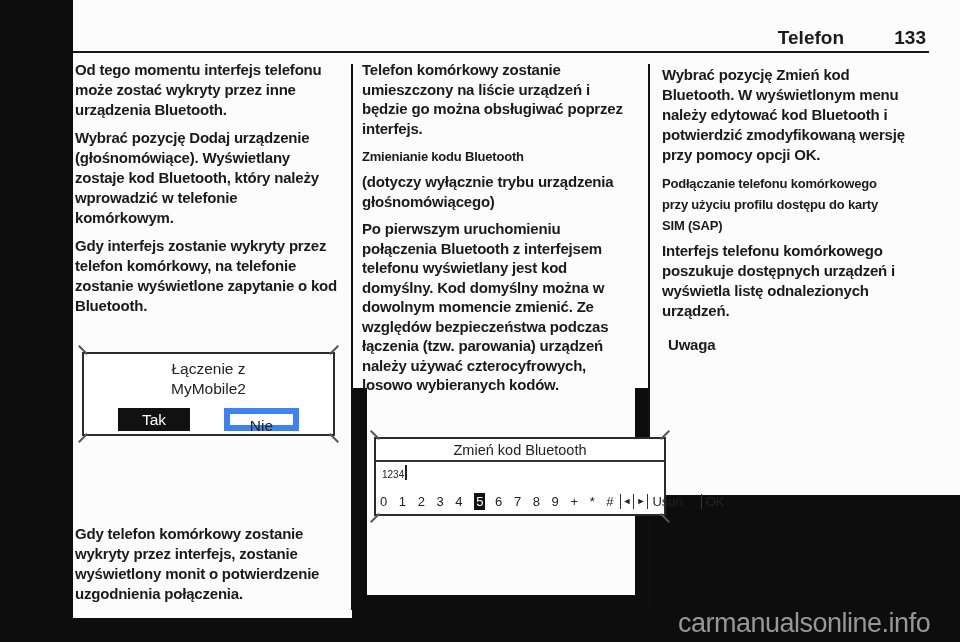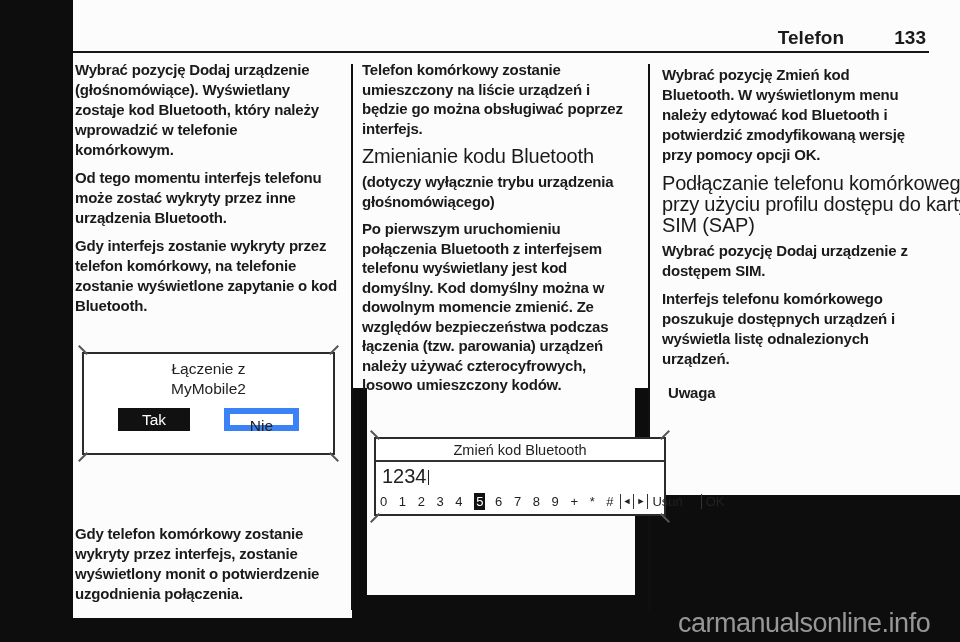--- a/index.html
+++ b/index.html
@@ -14,44 +14,44 @@
   
   #col1-band{left:73px;top:58px;width:279px;height:560px;}
   #col2-band{left:352px;top:58px;width:298px;height:330px;}
   #col3-band{left:650px;top:58px;width:310px;height:437px;}
   #fig2-box{left:367px;top:388px;width:268px;height:207px;}
   .divider{position:absolute;top:64px;width:2px;height:546px;background:#101010;}
   #div1{left:351px;} #div2{left:648px;}
   
   .tcol{position:absolute;font-size:15px;line-height:20px;font-weight:700;letter-spacing:-0.2px;}
   .p{white-space:pre;margin:0 0 8px 0;}
-  .h{white-space:pre;font-size:20px;line-height:21px;font-weight:400;margin:2px 0 5px 0;}
+  .h{white-space:pre;font-size:13px;line-height:21px;font-weight:700;margin:2px 0 5px 0;}
   #col1-t1{left:75px;top:60px;width:276px;}
   #col1-t2{left:75px;top:524px;width:276px;}
   #col2-t{left:362px;top:60px;width:284px;}
   #col2-t .p{line-height:19.5px;}
   #col3-t{left:662px;top:65px;width:292px;}
   .note{margin-top:14px;padding-left:6px;}
   .note-h{white-space:pre;margin:0;}
   
-  #fig1-dialog{position:absolute;left:82px;top:352px;width:253px;height:103px;
+  #fig1-dialog{position:absolute;left:82px;top:352px;width:253px;height:84px;
                border:2px solid #2b2b2b;background:#fff;box-sizing:border-box;}
   #fig1-text{position:absolute;left:0;top:5px;width:100%;text-align:center;
              font-size:15.5px;line-height:20px;font-weight:400;white-space:pre-line;color:#222;}
   .dlg-btn{position:absolute;top:54px;height:23px;line-height:23px;text-align:center;
            font-size:15.5px;box-sizing:border-box;}
   #btn-tak{left:34px;width:72px;background:#111;color:#fff;}
   #btn-nie{left:140px;width:75px;background:#fff;color:#222;border:6px solid #3b82f6;}
   
   #fig2-dialog{position:absolute;left:374px;top:437px;width:292px;height:79px;
                border:2px solid #2b2b2b;background:#fff;box-sizing:border-box;}
   #fig2-title{position:absolute;left:0;top:3px;width:100%;text-align:center;
               font-size:14.5px;font-weight:400;color:#222;}
   #fig2-sep{position:absolute;left:0;top:21px;width:100%;height:1.5px;background:#333;}
-  #fig2-input{position:absolute;left:6px;top:26px;font-size:20px;font-weight:400;color:#222;}
+  #fig2-input{position:absolute;left:6px;top:26px;font-size:10px;font-weight:400;color:#222;}
   .cursor{display:inline-block;width:1.5px;height:15px;background:#222;margin-left:1px;vertical-align:-2px;}
   #fig2-row{position:absolute;left:4px;top:53px;height:18px;display:flex;align-items:center;
             font-size:13px;font-weight:400;color:#222;}
   .keys{letter-spacing:4px;white-space:pre;}
   .key-sel{background:#111;color:#fff;padding:1px 2px;margin:0 2px 0 0;}
   .bar{width:1px;height:15px;background:#333;margin:0 2px;}
   .arrow{font-size:9px;line-height:15px;}
   .klabel{margin:0 2px;white-space:pre;}
   .gap{width:14px;}
   
@@ -72,28 +72,28 @@
   <div class="white" id="fig2-box"></div>
 
   <div id="sec-title">Telefon</div>
   <div id="page-num">133</div>
   <div id="hdr-rule"></div>
 
   <div class="divider" id="div1"></div>
   <div class="divider" id="div2"></div>
 
   <div class="tcol" id="col1-t1">
+    <p class="p">Od tego momentu interfejs telefonu
+może zostać wykryty przez inne
+urządzenia Bluetooth.</p>
     <p class="p">Wybrać pozycję Dodaj urządzenie
 (głośnomówiące). Wyświetlany
 zostaje kod Bluetooth, który należy
 wprowadzić w telefonie
 komórkowym.</p>
-    <p class="p">Od tego momentu interfejs telefonu
-może zostać wykryty przez inne
-urządzenia Bluetooth.</p>
     <p class="p">Gdy interfejs zostanie wykryty przez
 telefon komórkowy, na telefonie
 zostanie wyświetlone zapytanie o kod
 Bluetooth.</p>
   </div>
   <div class="tcol" id="col1-t2">
     <p class="p">Gdy telefon komórkowy zostanie
 wykryty przez interfejs, zostanie
 wyświetlony monit o potwierdzenie
 uzgodnienia połączenia.</p>
@@ -119,21 +119,21 @@
     <p class="p">(dotyczy wyłącznie trybu urządzenia
 głośnomówiącego)</p>
     <p class="p">Po pierwszym uruchomieniu
 połączenia Bluetooth z interfejsem
 telefonu wyświetlany jest kod
 domyślny. Kod domyślny można w
 dowolnym momencie zmienić. Ze
 względów bezpieczeństwa podczas
 łączenia (tzw. parowania) urządzeń
 należy używać czterocyfrowych,
-losowo umieszczony kodów.</p>
+losowo wybieranych kodów.</p>
   </div>
 
   <div id="fig2-dialog">
     <span class="tick" style="left:-7px;top:-5px;transform:rotate(45deg);"></span>
     <span class="tick" style="right:-7px;top:-5px;transform:rotate(-45deg);"></span>
     <span class="tick" style="left:-7px;bottom:-5px;transform:rotate(-45deg);"></span>
     <span class="tick" style="right:-7px;bottom:-5px;transform:rotate(45deg);"></span>
     <div id="fig2-title">Zmień kod Bluetooth</div>
     <div id="fig2-sep"></div>
     <div id="fig2-input"><span>1234</span><span class="cursor"></span></div>
@@ -155,22 +155,20 @@
 
   <div class="tcol" id="col3-t">
     <p class="p">Wybrać pozycję Zmień kod
 Bluetooth. W wyświetlonym menu
 należy edytować kod Bluetooth i
 potwierdzić zmodyfikowaną wersję
 przy pomocy opcji OK.</p>
     <p class="h">Podłączanie telefonu komórkowego
 przy użyciu profilu dostępu do karty
 SIM (SAP)</p>
-    <p class="p">Wybrać pozycję Dodaj urządzenie z
-dostępem SIM.</p>
     <p class="p">Interfejs telefonu komórkowego
 poszukuje dostępnych urządzeń i
 wyświetla listę odnalezionych
 urządzeń.</p>
     <div class="note">
       <p class="p note-h">Uwaga</p>
     </div>
   </div>
 
   <div id="watermark">carmanualsonline.info</div>

